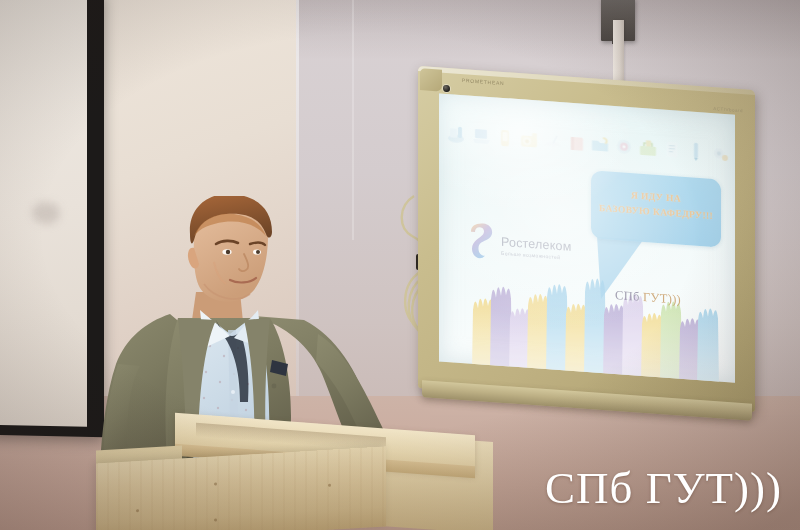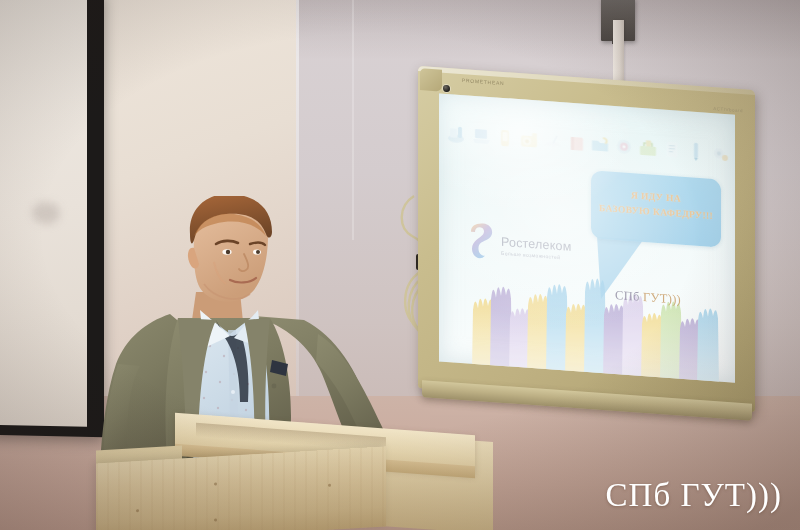--- a/index.html
+++ b/index.html
@@ -241,21 +241,21 @@
   }
 
   
   .person{position:absolute;left:18px;top:196px;width:430px;height:334px;}
   .person svg{display:block;}
 
   
   .watermark{
     position:absolute;right:18px;bottom:16px;
     font-family:"Liberation Serif",serif;
-    font-size:33px;color:#ffffff;letter-spacing:1px;
+    font-size:45px;color:#ffffff;letter-spacing:1px;
     text-shadow:0 1px 3px rgba(90,60,45,.45);
     white-space:nowrap;
   }
 </style>
 </head>
 <body>
 
 <div id="scene">
 
   <div class="wall-upper-right"></div>

